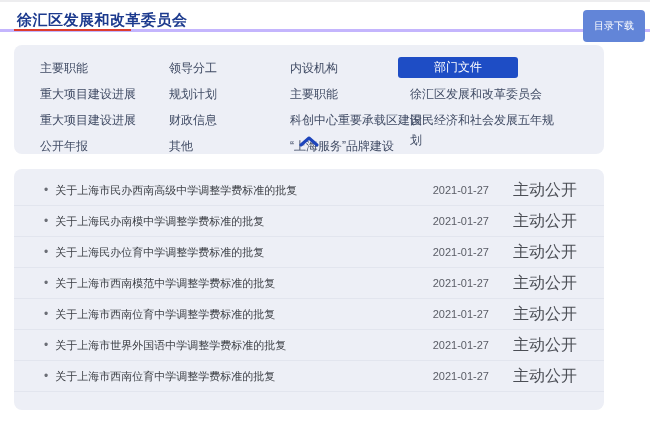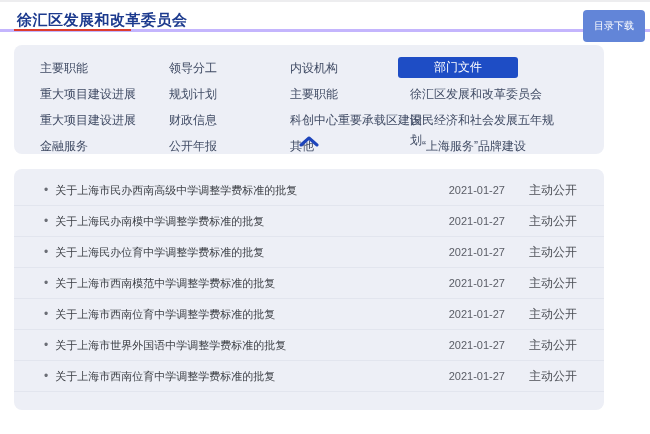--- a/index.html
+++ b/index.html
@@ -40,21 +40,21 @@
   
   .list-panel { margin:15px 0 0 14px; width:590px; height:241px;
     background:#edeff6; border-radius:8px; padding-top:6px; overflow:hidden; }
   .doc-row { display:flex; align-items:center; height:31px;
     padding:0 27px 0 30px; border-bottom:1px solid #e2e5ee; }
   .bullet { color:#6a6d75; font-size:12px; margin-right:7px; line-height:1; }
   .doc-title { flex:1; font-size:11px; color:#3d4046; white-space:nowrap;
     overflow:hidden; cursor:pointer; }
   .doc-date { font-size:11px; color:#5a5d66; white-space:nowrap;
     margin-left:20px;text-align:right; }
-  .doc-tag { font-size:12px; color:#4b4e55; white-space:nowrap;
+  .doc-tag { font-size:16px; color:#4b4e55; white-space:nowrap;
     margin-left:24px; }
 </style>
 </head>
 <body>
 
 <div class="top-line"></div>
 
 <header>
   <h1 class="page-title">徐汇区发展和改革委员会</h1>
   <span class="title-underline"></span>
@@ -68,21 +68,20 @@
       <div class="menu-item">内设机构</div>
       <div class="menu-item active">部门文件</div>
       <div class="menu-item">重大项目建设进展</div>
       <div class="menu-item">规划计划</div>
       <div class="menu-item">主要职能</div>
       <div class="menu-item">徐汇区发展和改革委员会</div>
       <div class="menu-item">重大项目建设进展</div>
       <div class="menu-item">财政信息</div>
       <div class="menu-item">科创中心重要承载区建设</div>
       <div class="menu-item">国民经济和社会发展五年规划</div>
-      <div class="menu-item">金融服务</div>
       <div class="menu-item">公开年报</div>
       <div class="menu-item">其他</div>
       <div class="menu-item">“上海服务”品牌建设</div>
     </div>
   <button class="collapse-btn">
     <span>
       <svg width="20" height="11" viewBox="0 0 20 11">
         <polyline points="2,9 10,2 18,9" fill="none" stroke="#1d44bb" stroke-width="3" stroke-linecap="round" stroke-linejoin="round"></polyline>
       </svg>
     </span>

